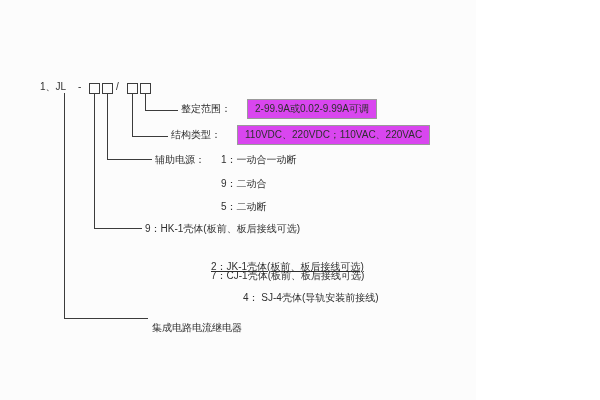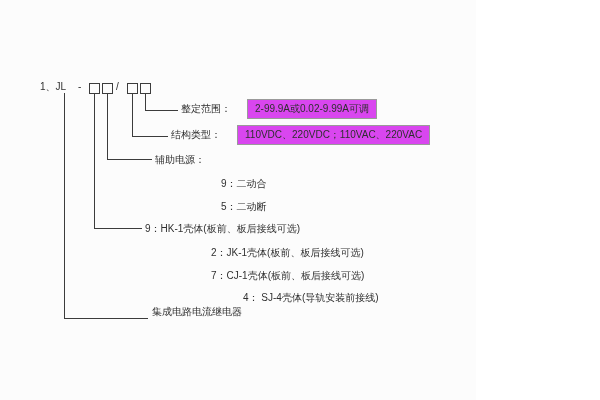--- a/index.html
+++ b/index.html
@@ -81,26 +81,27 @@
     <span class="vbox">2-99.9A或0.02-9.99A可调</span>
   </div>
 
   <div class="row" style="left:171px;top:125px;">
     <span class="lbl">结构类型：</span>
     <span class="vbox">110VDC、220VDC；110VAC、220VAC</span>
   </div>
 
   <div class="row" style="left:155px;top:153px;">
     <span class="lbl">辅助电源：</span>
+    <span>1：一动合一动断</span>
   </div>
   <span class="abs" style="left:221px;top:176px;">9：二动合</span>
   <span class="abs" style="left:221px;top:199px;">5：二动断</span>
 
   <div class="row" style="left:145px;top:222px;">
     <span>9：HK-1壳体(板前、板后接线可选)</span>
   </div>
-  <span class="abs" style="left:211px;top:245px;">2：JK-1壳体(板前、板后接线可选)</span>
+  <span class="abs" style="left:211px;top:259px;text-decoration:underline;">2：JK-1壳体(板前、板后接线可选)</span>
   <span class="abs" style="left:211px;top:268px;">7：CJ-1壳体(板前、板后接线可选)</span>
   <span class="abs" style="left:211px;top:290px;margin-left:32px;">4： SJ-4壳体(导轨安装前接线)</span>
 
-  <span class="abs" style="left:152px;top:304px;">集成电路电流继电器</span>
+  <span class="abs" style="left:152px;top:320px;">集成电路电流继电器</span>
 
 </div>
 
 </body></html>

